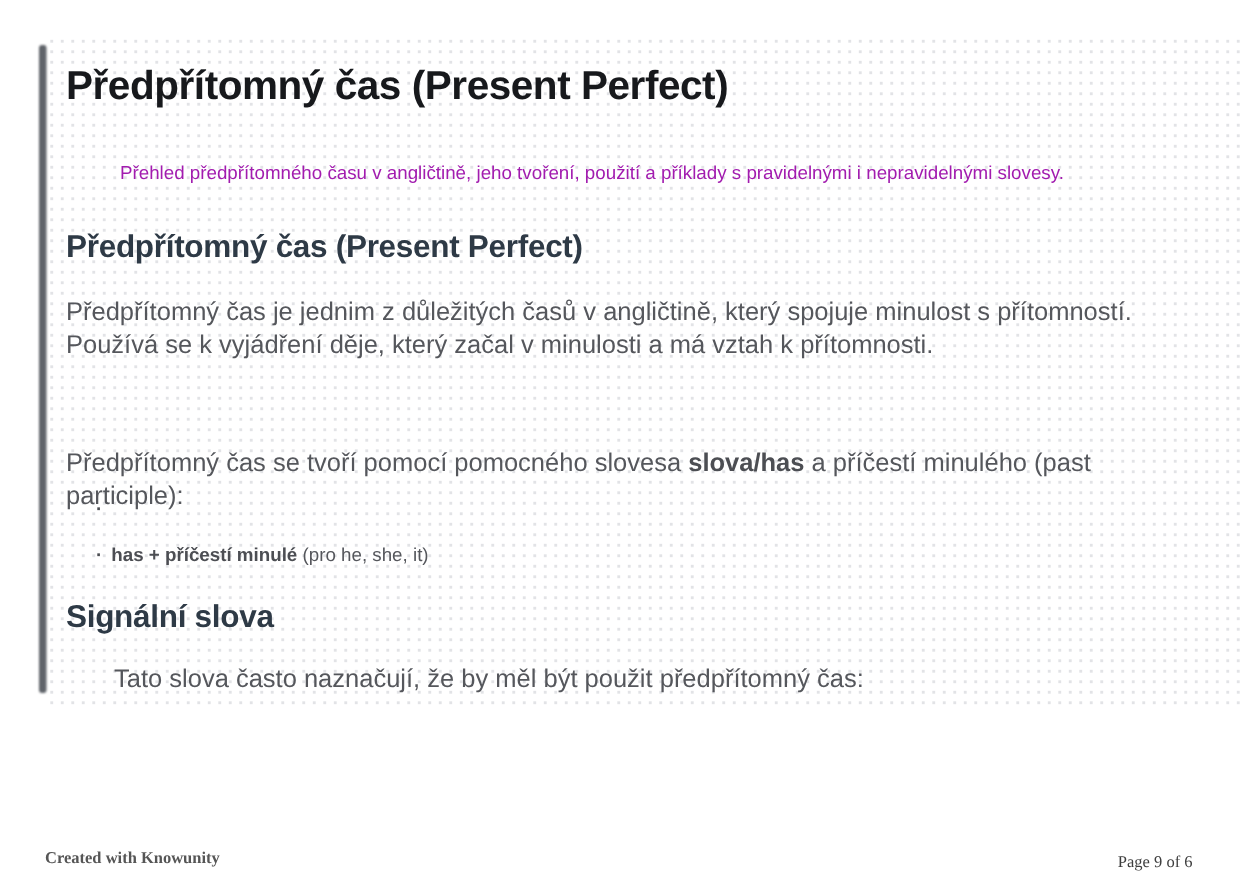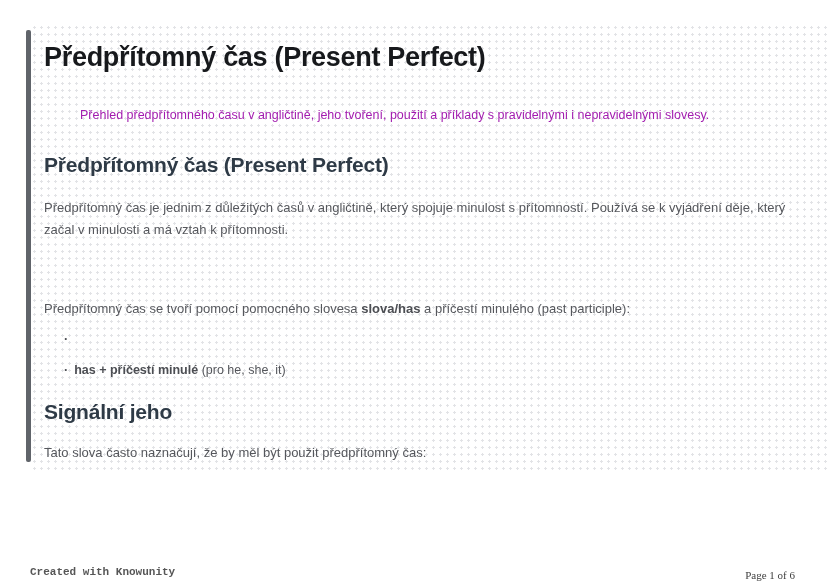--- a/index.html
+++ b/index.html
@@ -65,47 +65,47 @@
     letter-spacing: -0.2px;
     color: #2e3a46;
   }
   .h2.s1 { top: 153px; }
   .h2.s2 { top: 256px; }
   .h2.s3 { top: 400px; }
   .para {
     position: absolute;
     left: 44px;
     width: 748px;
-    font-size: 13px;
+    font-size: 17px;
     line-height: 22px;
     color: #55575c;
   }
   .para.p1 { top: 197px; }
   .para.p2 { top: 298px; }
-  .para.p3 { top: 442px; }
+  .para.p3 { top: 442px; margin-left: 32px; }
   .para b, .bullet b { font-weight: 700; color: #4c4e53; }
   .bullets { position: absolute; left: 64px; top: 328px; width: 700px; }
   .bullet {
     font-size: 12.5px;
     line-height: 22px;
     color: #55575c;
     margin-bottom: 9px;
     display: flex;
     align-items: baseline;
   }
   .bullet .marker {
     font-weight: 700;
     color: #4c4e53;
     margin-right: 6px;
   }
   .footer-credit {
     position: absolute;
     left: 30px;
     top: 566px;
-    font-family: Liberation Mono, monospace;
+    font-family: Liberation Serif, serif;
     font-weight: 700;
     font-size: 11px;
     color: #565656;
   }
   .footer-page {
     position: absolute;
     right: 33px;
     top: 569px;
     font-family: "Liberation Serif", "DejaVu Serif", serif;
     font-size: 11px;
@@ -132,19 +132,19 @@
     <div class="bullets">
       <div class="bullet">
           <span class="marker">·</span>
         </div>
       <div class="bullet">
           <span class="marker">·</span>
           <span><b>has + příčestí minulé</b><span> (pro he, she, it)</span></span>
         </div>
     </div>
 
-    <div class="h2 s3">Signální jeho</div>
+    <div class="h2 s3">Signální slova</div>
     <div class="para p3">Tato slova často naznačují, že by měl být použit předpřítomný čas:</div>
 
     <div class="footer-credit">Created with Knowunity</div>
-    <div class="footer-page">Page 1 of 6</div>
+    <div class="footer-page">Page 9 of 6</div>
   </div>
 </div>
 
 </body></html>

